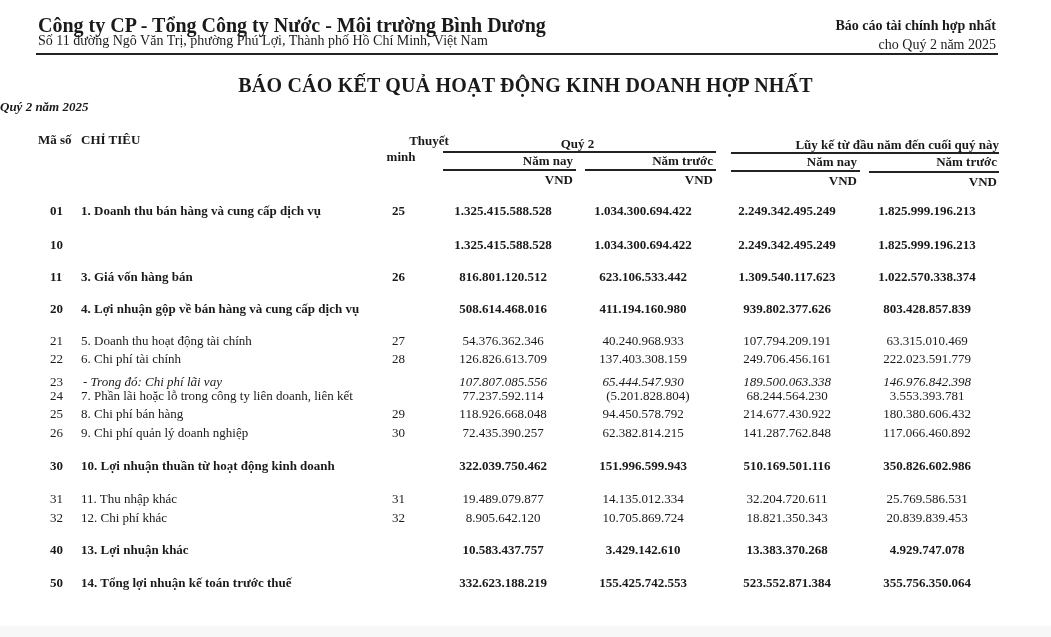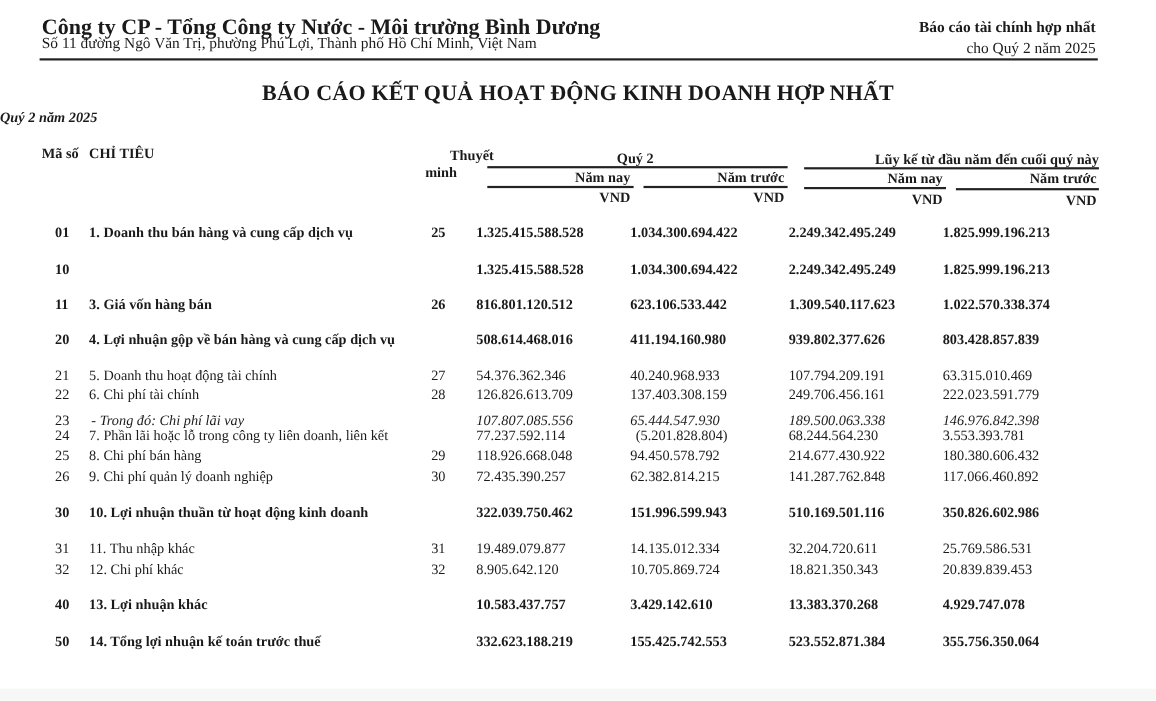--- a/index.html
+++ b/index.html
@@ -12,21 +12,21 @@
   .rperiod { right:55px; top:37px; font-size:14px; }
   .hrule { left:36px; top:53px; width:962px; height:2px; background:#222; }
   .main-title { left:0; width:1051px; text-align:center; top:74px; font-size:20px; font-weight:bold; letter-spacing:0.2px; }
   .sub-title { left:0; width:1051px; text-align:left; top:99px; font-size:13px; font-weight:bold; font-style:italic; }
   .h-bold { font-weight:bold; font-size:13px; }
   .line { position:absolute; height:1.5px; background:#222; }
   .row { position:absolute; left:0; width:920px; height:18px; font-size:13px; }
   .row .code { position:absolute; left:50px; width:20px; text-align:left; }
   .row .label { position:absolute; left:81px; white-space:nowrap; }
   .row .note { position:absolute; left:392px; width:20px; text-align:left; }
-  .row .v { position:absolute; text-align:left; width:140px; }
+  .row .v { position:absolute; text-align:center; width:140px; }
   .v1 { left:433px; } .v2 { left:573px; } .v3 { left:717px; } .v4 { left:857px; }
   .bold { font-weight:bold; }
   .ital { font-style:italic; }
   .footer-fade { position:absolute; left:0; top:626px; width:1051px; height:11px; background:#f7f7f7; }
 </style>
 </head>
 <body>
 
 <div class="abs company">Công ty CP - Tổng Công ty Nước - Môi trường Bình Dương</div>
 <div class="abs address">Số 11 đường Ngô Văn Trị, phường Phú Lợi, Thành phố Hồ Chí Minh, Việt Nam</div>

